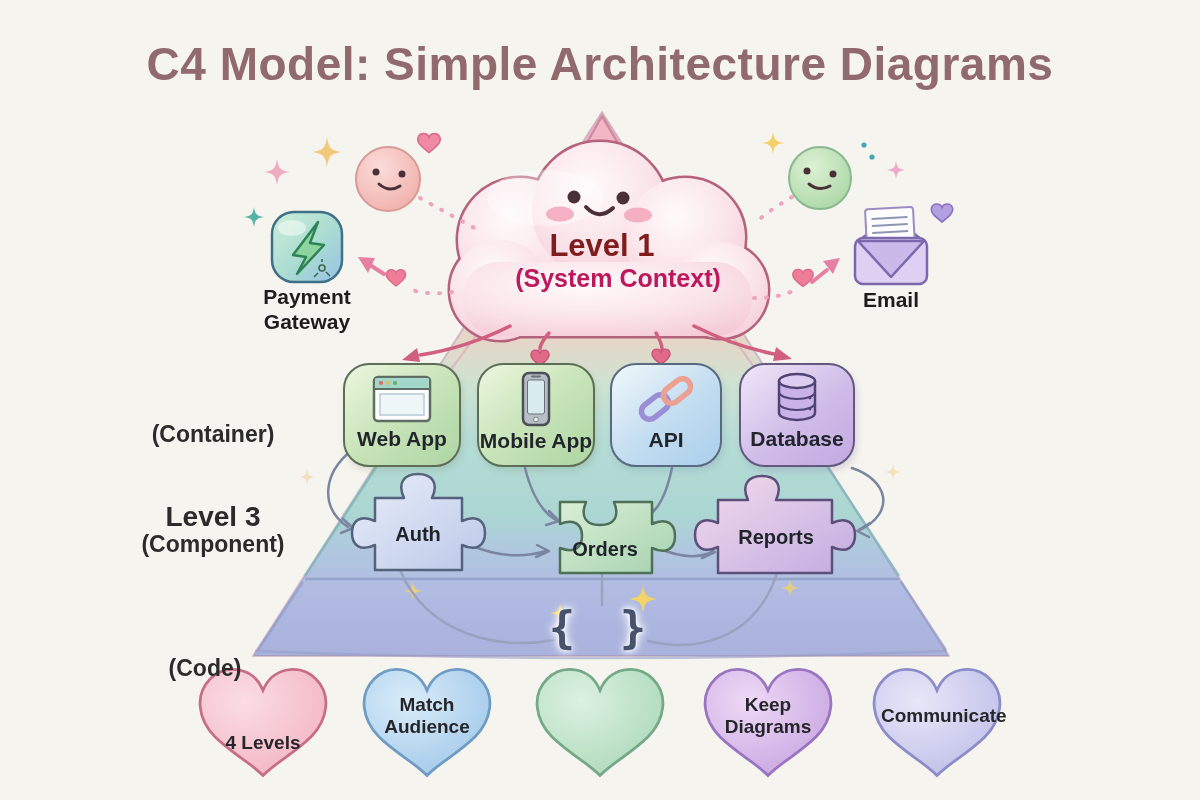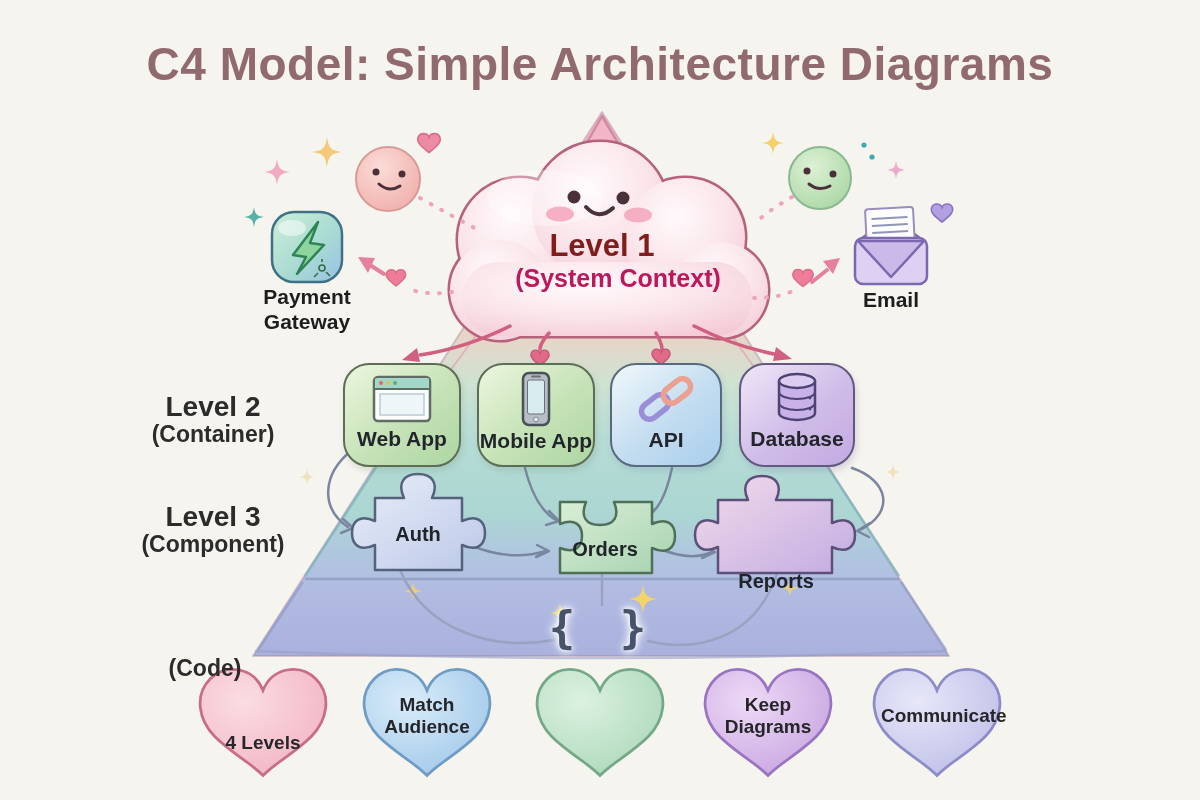--- a/index.html
+++ b/index.html
@@ -256,21 +256,20 @@
 </svg>
 
 <div class="txt title">C4 Model: Simple Architecture Diagrams</div>
 
 <div class="txt cloud-label">Level 1</div>
 <div class="txt cloud-sublabel">(System Context)</div>
 
 <div class="txt ext-label" style="left:307px;top:310px;width:130px;">Payment Gateway</div>
 <div class="txt ext-label" style="left:891px;top:300px;width:120px;">Email</div>
 
-<div class="txt side-main" style="left:213px;top:407px;width:180px;">Level 2</div>
 <div class="txt side-sub" style="left:213px;top:434px;width:180px;">(Container)</div>
 <div class="txt side-main" style="left:213px;top:517px;width:190px;">Level 3</div>
 <div class="txt side-sub" style="left:213px;top:544px;width:190px;">(Component)</div>
 <div class="txt side-sub" style="left:205px;top:668px;width:180px;">(Code)</div>
 
 <div class="box box-green" style="left:343px;top:363px;width:118px;height:104px;">
   <svg width="62" height="52" viewBox="0 0 62 50" style="margin-top:8px;">
     <rect x="3" y="3" width="56" height="44" rx="4" fill="#fdfdfd" stroke="#5f6e64" stroke-width="2.5"></rect>
     <path d="M 3 15 H 59" stroke="#5f6e64" stroke-width="2"></path>
     <rect x="4.2" y="4.2" width="53.6" height="9.8" fill="#a2d6c8"></rect>
@@ -307,21 +306,21 @@
     <path d="M 10 20 A 18 7 0 0 0 46 20" fill="none" stroke="#4f4274" stroke-width="2"></path>
     <path d="M 10 31 A 18 7 0 0 0 46 31" fill="none" stroke="#4f4274" stroke-width="2"></path>
     <circle cx="41" cy="26" r="1.4" fill="#4f4274"></circle>
         <circle cx="41" cy="37" r="1.4" fill="#4f4274"></circle>
   </svg>
   <div class="bx-label">Database</div>
 </div>
 
 <div class="txt puz-label" style="left:418px;top:534px;">Auth</div>
 <div class="txt puz-label" style="left:605px;top:549px;">Orders</div>
-<div class="txt puz-label" style="left:776px;top:537px;margin-top:44px;">Reports</div>
+<div class="txt puz-label" style="left:776px;top:537px;">Reports</div>
 
 <div class="txt braces">{ }</div>
 
 <div class="txt tip-label" style="left:263px;top:743px;">4 Levels</div>
 <div class="txt tip-label" style="left:427px;top:716px;">Match Audience</div>
 <div class="txt tip-label" style="left:768px;top:716px;">Keep Diagrams</div>
 <div class="txt tip-label" style="left:937px;top:716px;">Communicate</div>
 
 </div>
 

